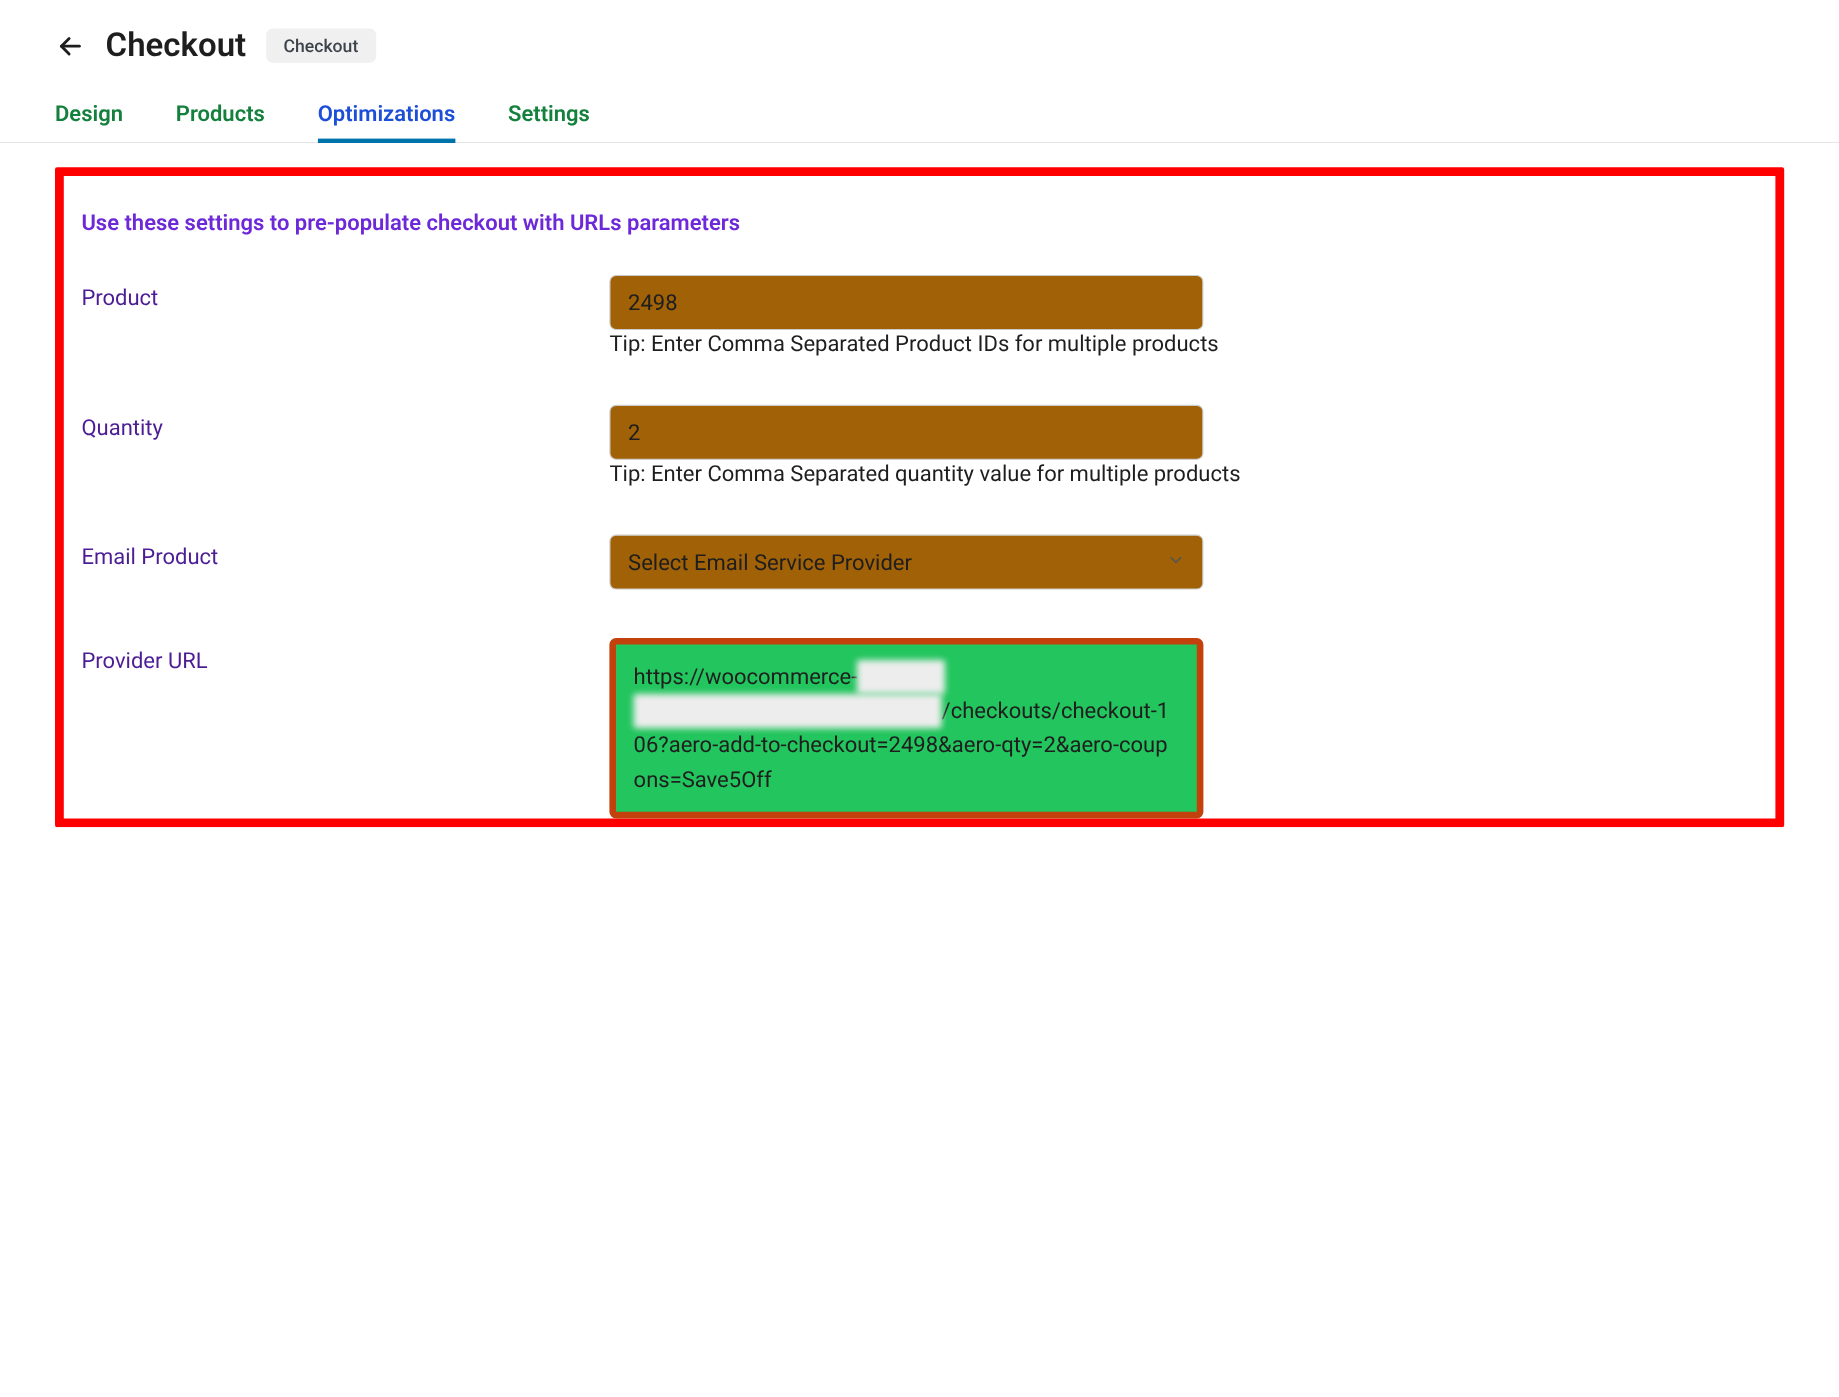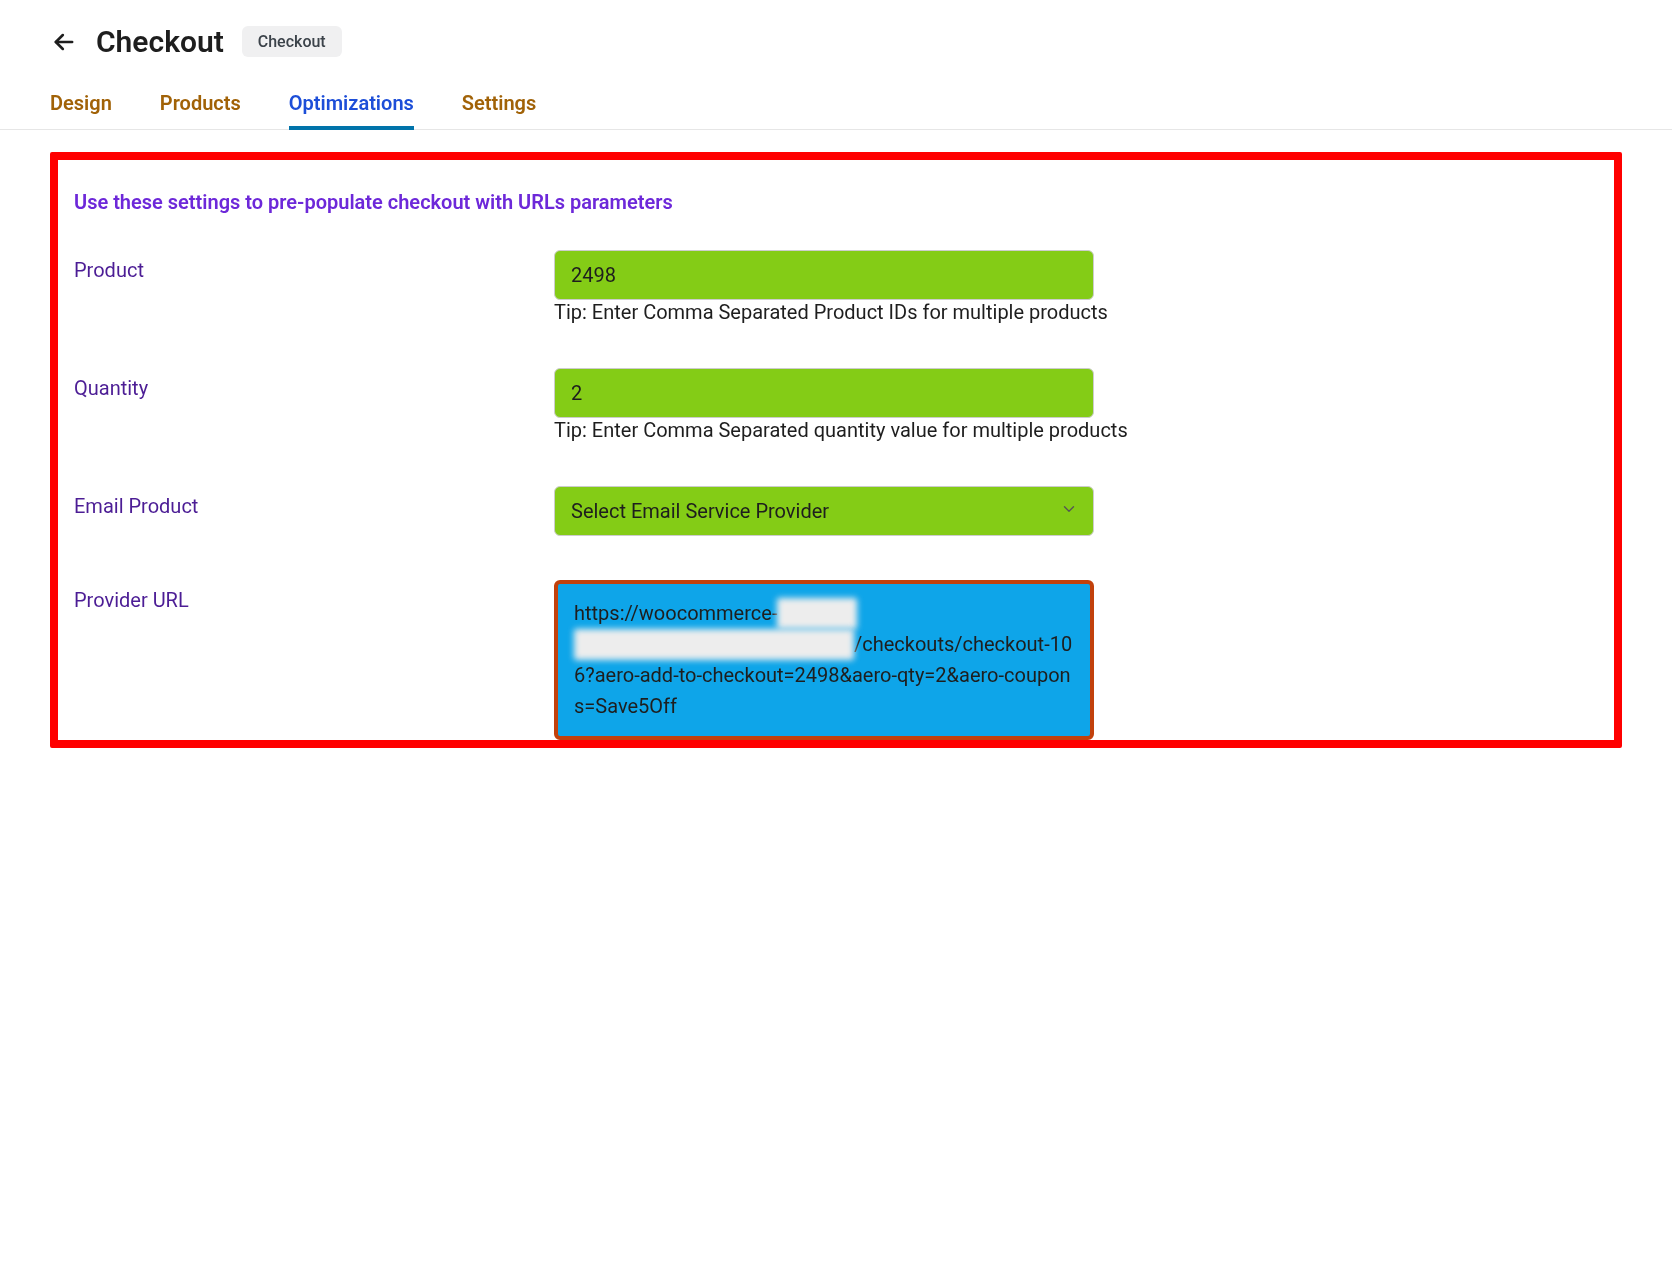--- a/index.html
+++ b/index.html
@@ -43,21 +43,21 @@
   }
   .tabs {
     display: flex;
     gap: 48px;
     padding: 0 50px;
     border-bottom: 1px solid #e6e6e6;
   }
   .tab {
     font-size: 20px;
     font-weight: 600;
-    color: #a16207;
+    color: #15803d;
     padding: 14px 0;
     cursor: pointer;
     position: relative;
   }
   .tab.active {
     color: #1d4ed8;
   }
   .tab.active::after {
     content: "";
     position: absolute;
@@ -100,21 +100,21 @@
     flex: 1;
     min-width: 0;
   }
   .text-input, .select-input, .textarea-input {
     width: 100%;
     max-width: 540px;
     font-size: 20px;
     padding: 12px 16px;
     border: 1px solid #ccc;
     border-radius: 6px;
-    background: #84cc16;
+    background: #a16207;
     color: #1e1e1e;
     font-family: inherit;
   }
   .select-wrap {
     position: relative;
     max-width: 540px;
   }
   .select-input {
     appearance: none;
     -webkit-appearance: none;
@@ -129,27 +129,27 @@
     pointer-events: none;
   }
   .tip {
     font-size: 20px;
     color: #1e1e1e;
     max-width: 580px;
   }
   .url-box {
     width: 100%;
     max-width: 540px;
-    border: 4px solid #c2410c;
+    border: 6px solid #c2410c;
     border-radius: 6px;
     padding: 14px 16px;
     font-size: 20px;
     line-height: 1.55;
     color: #1e1e1e;
-    background: #0ea5e9;
+    background: #22c55e;
     word-break: break-all;
     position: relative;
   }
   .blur-seg {
     display: inline-block;
     background: #ededed;
     color: transparent;
     border-radius: 2px;
     filter: blur(3px);
     vertical-align: baseline;

